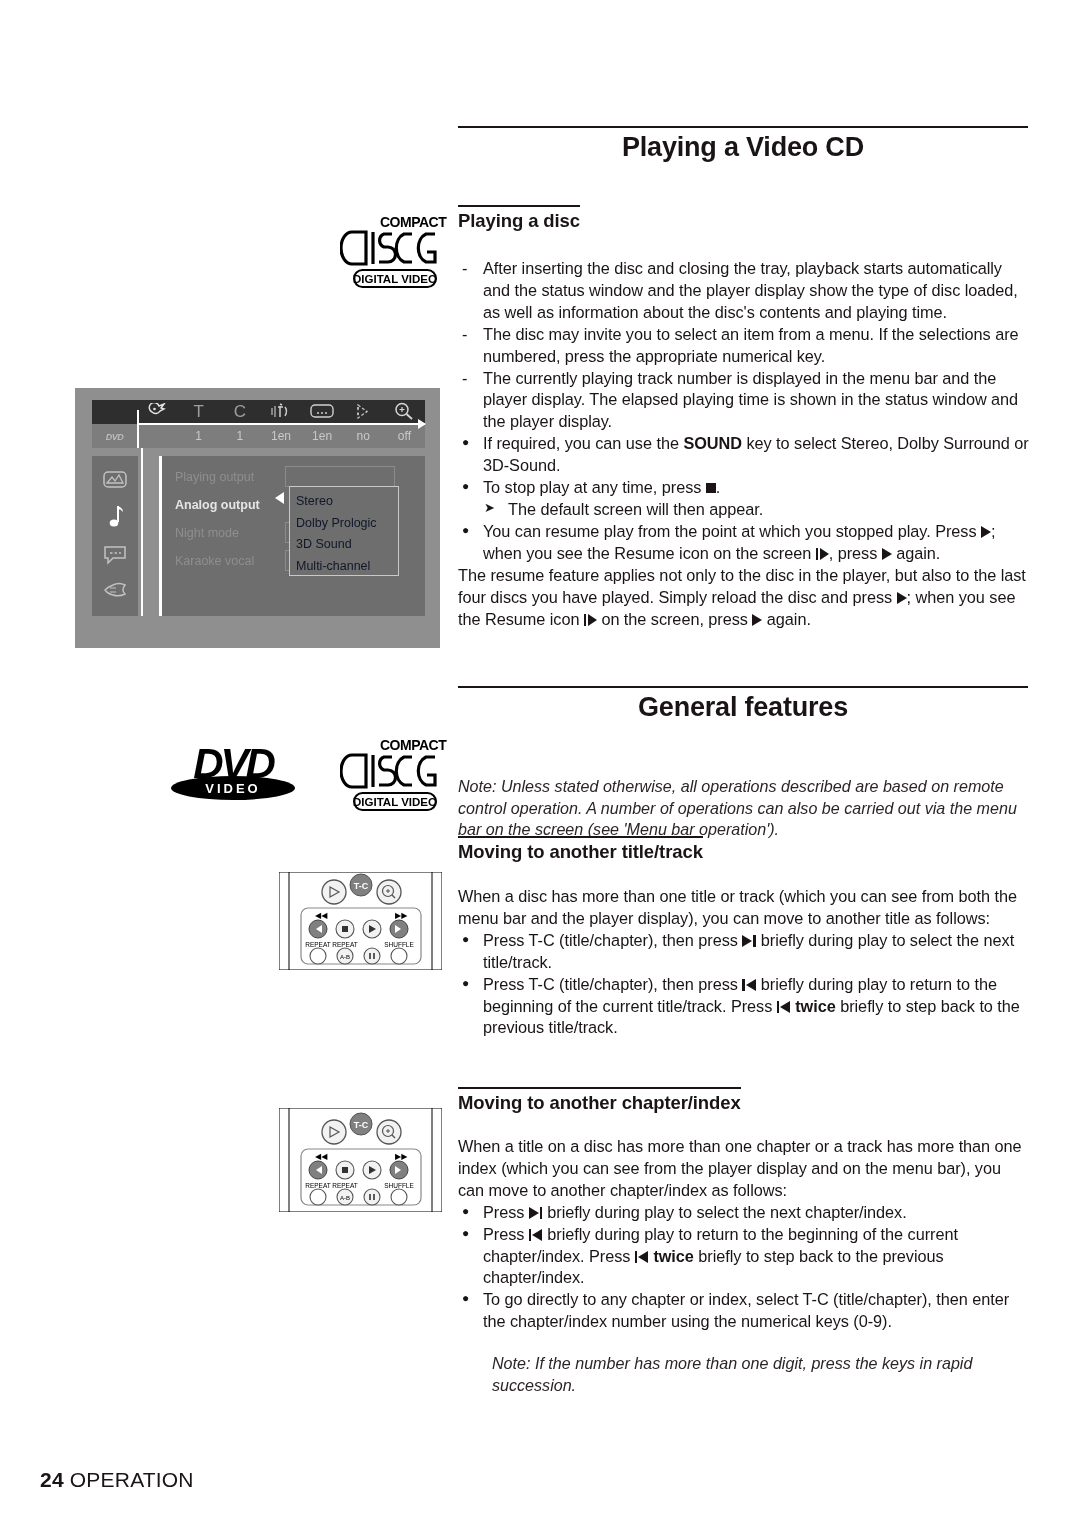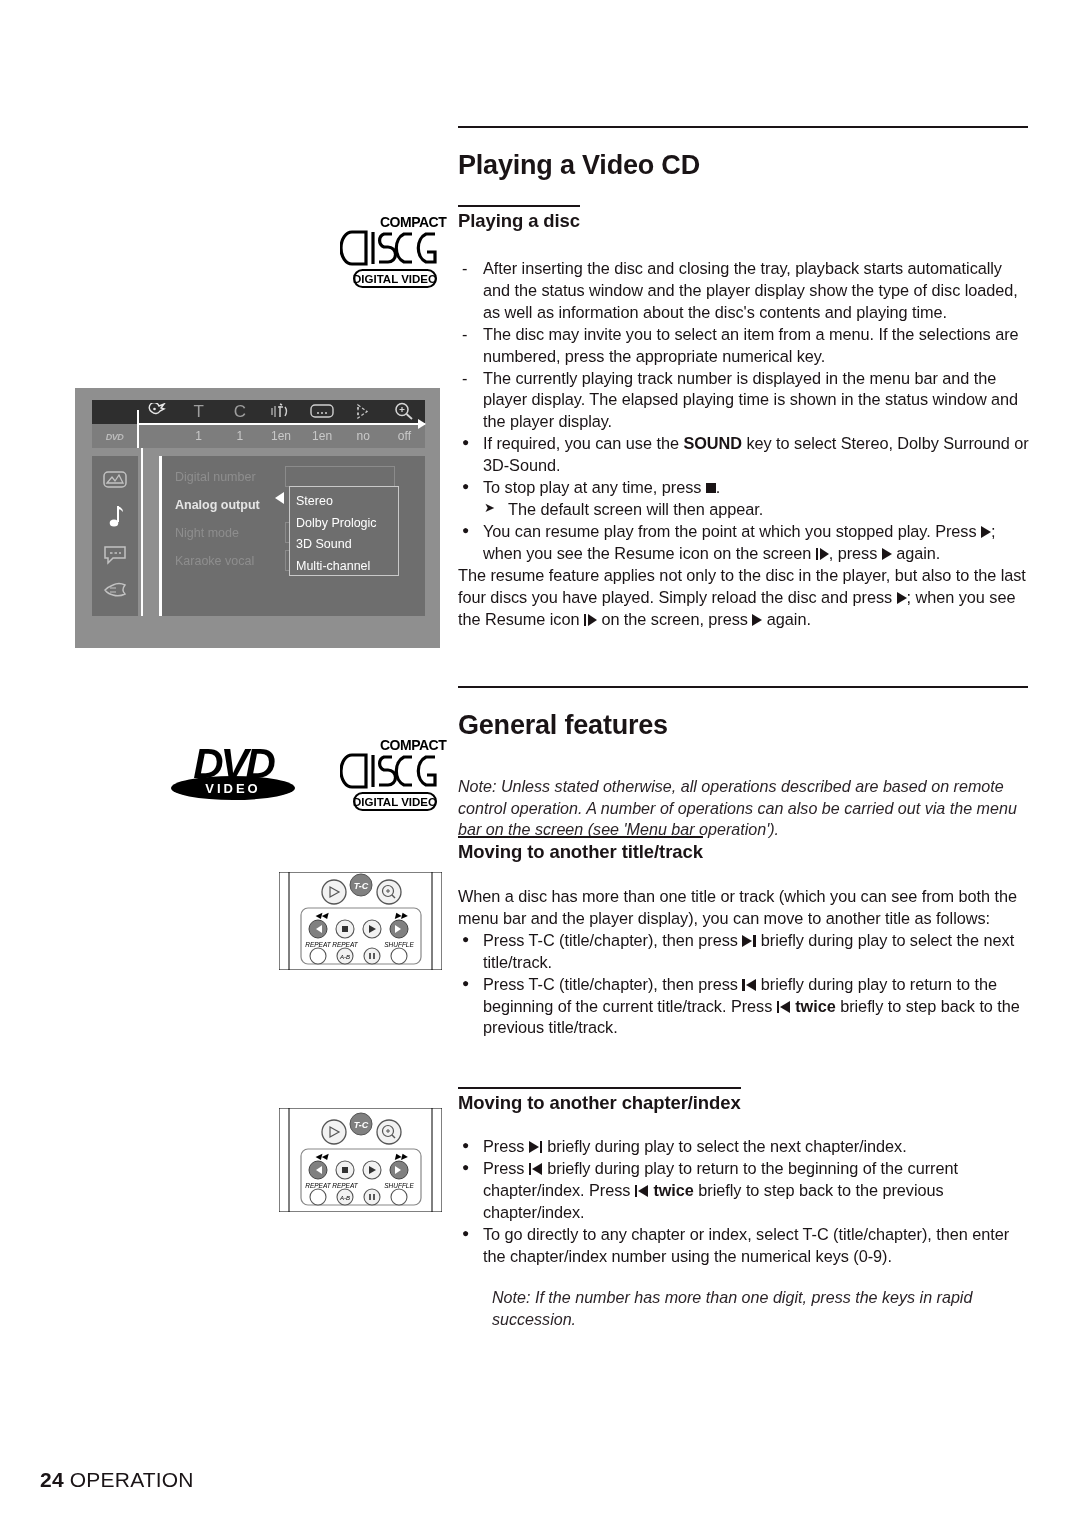--- a/index.html
+++ b/index.html
@@ -17,23 +17,24 @@
   }
 
   
   .page { position: absolute; inset: 0; }
 
   .h1 {
     font-size: 27px;
     font-weight: bold;
     letter-spacing: -0.2px;
     line-height: 1.05;
-    padding-top: 23px;
+    padding-top: 5px;
     border-top: 2.5px solid #1a1416;
     margin: 0;
+    text-align: center;
   }
   .h2 {
     font-size: 18.5px;
     font-weight: bold;
     letter-spacing: -0.1px;
     line-height: 1.1;
     padding-top: 4px;
     border-top: 2px solid #1a1416;
     margin: 0;
     display: inline-block;
@@ -221,39 +222,38 @@
     position: absolute;
     left: 128px; top: 30px;
     width: 110px; height: 90px;
     border: 1.5px solid #c9c9c9;
     background: #6e6e6e;
     box-sizing: border-box;
     padding: 4px 0 0 6px;
   }
   .osd-sub-item {
     font-size: 12.5px;
-    color: #ffffff;
+    color: #0f172a;
     line-height: 1.72;
     white-space: nowrap;
   }
   .osd-sel-arrow {
     position: absolute;
     left: 114px; top: 36px;
     width: 0; height: 0;
     border-right: 9px solid #ffffff;
     border-top: 6px solid transparent;
     border-bottom: 6px solid transparent;
   }
 
   
   .remote {
     position: absolute;
     width: 163px;
     height: 98px;
-    font-style: italic;
   }
 
   
   .footer {
     position: absolute;
     left: 40px;
     top: 1468px;
     font-size: 21px;
     letter-spacing: 0.2px;
   }
@@ -364,21 +364,21 @@
       <span>
         <svg width="28" height="18" viewBox="0 0 28 18">
           <path d="M24 4 q-6 -3 -12 0 q-5 2 -8 5 q3 4 8 5 q6 2 12 -1 q-4 -4 0 -9 z" fill="none" stroke="#c2c2c2" stroke-width="1.4"></path>
           <path d="M9 7 h6 M9 11 h6" stroke="#c2c2c2" stroke-width="1.1"></path>
         </svg>
       </span>
     </div>
     <div class="osd-sidebar-rule"></div>
 
     <div class="osd-panel">
-      <div class="osd-item" style="top:14px;">Digital number</div>
+      <div class="osd-item" style="top:14px;">Playing output</div>
       <div class="osd-item active" style="top:42px;">Analog output</div>
       <div class="osd-item" style="top:70px;text-align:center;">Night mode</div>
       <div class="osd-item" style="top:98px;">Karaoke vocal</div>
 
       <div class="osd-field" style="top:10px;"></div>
       <div class="osd-field" style="top:66px;"></div>
       <div class="osd-field" style="top:94px;"></div>
 
       <div class="osd-sel-arrow"></div>
 
@@ -564,20 +564,21 @@
       <span class="mark">●</span>
       <span><span>Press T-C (title/chapter), then press </span><span class="g g-prev"></span><span> briefly during play to return to the beginning of the current title/track. Press </span><span class="g g-prev"></span><span> </span><b>twice</b><span> briefly to step back to the previous title/track.</span></span>
     </div>
   </div>
 
   <div style="position:absolute; left:458px; top:1087px; width:570px;">
     <span class="h2">Moving to another chapter/index</span>
   </div>
 
   <div style="position:absolute; left:458px; top:1136px; width:572px;">
+    <div class="para">When a title on a disc has more than one chapter or a track has more than one index (which you can see from the player display and on the menu bar), you can move to another chapter/index as follows:</div>
 
     <div class="li bul">
       <span class="mark">●</span>
       <span><span>Press </span><span class="g g-next"></span><span> briefly during play to select the next chapter/index.</span></span>
     </div>
 
     <div class="li bul">
       <span class="mark">●</span>
       <span><span>Press </span><span class="g g-prev"></span><span> briefly during play to return to the beginning of the current chapter/index. Press </span><span class="g g-prev"></span>&nbsp;<b>twice</b><span> briefly to step back to the previous chapter/index.</span></span>
     </div>

